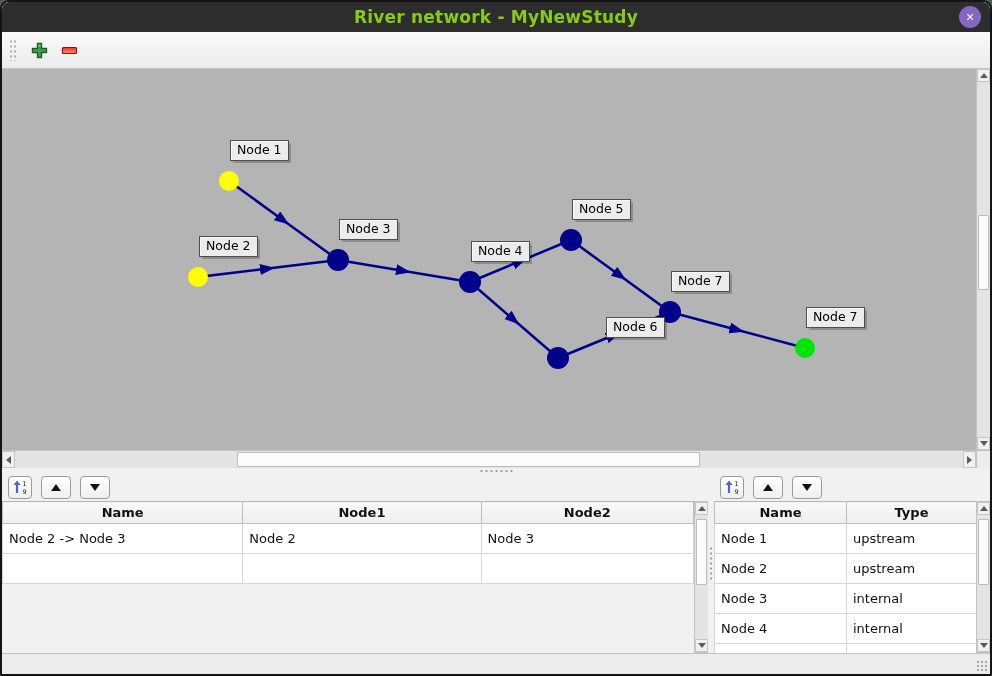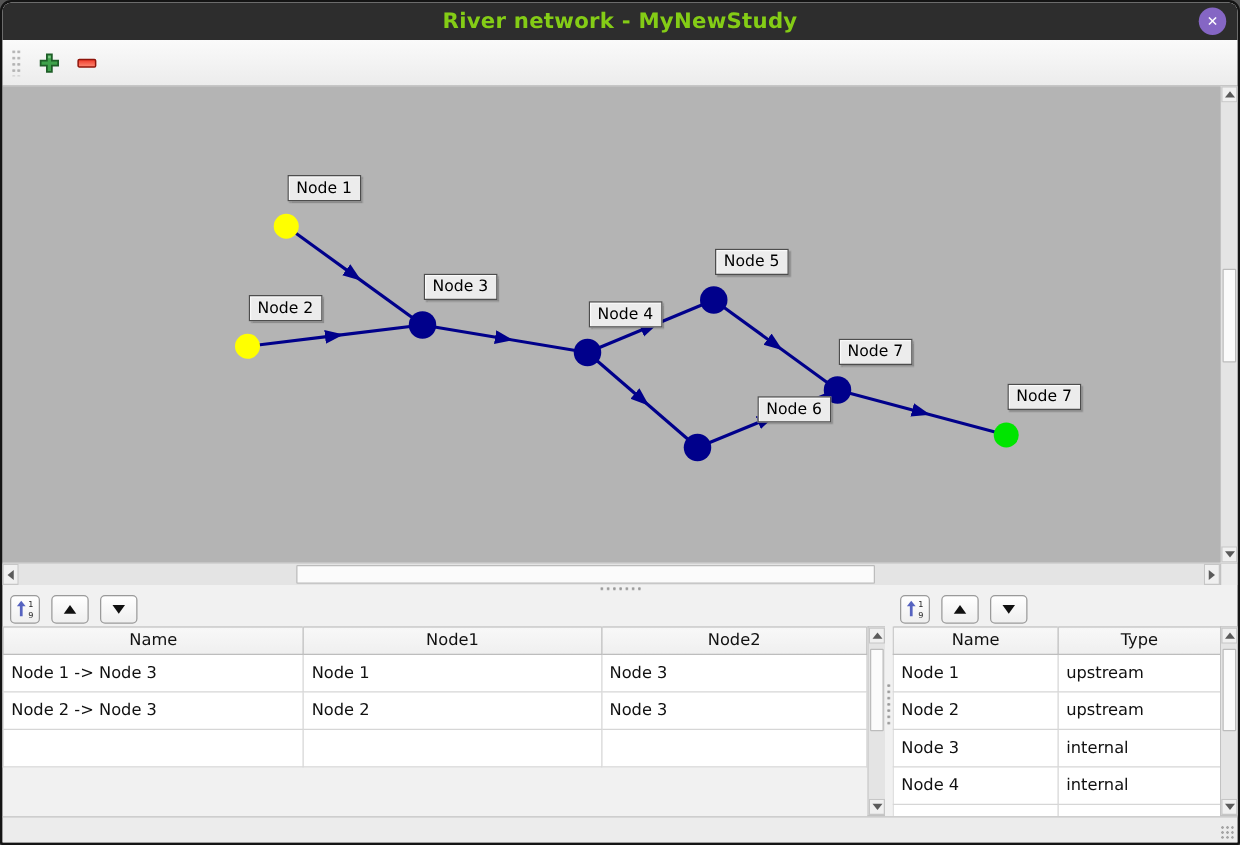--- a/index.html
+++ b/index.html
@@ -70,21 +70,21 @@
               border-radius:4px; display:flex; align-items:center; justify-content:center; cursor:pointer; }
   .mini-btn.sort { width:24px; }
   .mini-btn.move { width:30px; }
   .tri-btn.up   { width:0; height:0; border-left:5px solid transparent; border-right:5px solid transparent; border-bottom:7px solid #111; }
   .tri-btn.down { width:0; height:0; border-left:5px solid transparent; border-right:5px solid transparent; border-top:7px solid #111; }
 
   .table-row { flex:1; display:flex; }
   table.data { border-collapse:collapse; table-layout:fixed; background:#fff; font-size:13px; color:#111;
                border-top:1px solid #b5b5b5; align-self:flex-start; }
   table.data th { background:linear-gradient(#f8f8f8,#efefef); border:1px solid #bdbdbd; border-top:none;
-                  font-weight:normal; height:22px; text-align:center; padding:0 4px; }
+                  font-weight:bold; height:22px; text-align:center; padding:0 4px; }
   table.data td { border:1px solid #d6d6d6; height:30px; padding:0 6px; text-align:left;
                   white-space:nowrap; overflow:hidden; }
   .tbody-clip { overflow:hidden; }
 
   .tbl-vscroll { width:14px; background:#ececec; border:1px solid #c2c2c2; border-right:none;
                  display:flex; flex-direction:column; height:152px; }
 
   
   .statusbar { flex:0 0 21px; background:#ececec; border-top:1px solid #c3c3c3; position:relative; }
   .resize-grip { position:absolute; right:3px; bottom:3px; width:11px; height:11px;
@@ -211,25 +211,20 @@
           <table class="data" id="left-table" style="width:692px;">
               <thead>
                 <tr>
                   <th style="width: 232px;">Name</th>
                   <th style="width: 230px;">Node1</th>
                   <th style="width: 205px;">Node2</th>
                 </tr>
               </thead>
               <tbody>
                 <tr>
-                  <td>Node 1 -&gt; Node 3</td>
-                  <td>Node 1</td>
-                  <td>Node 3</td>
-                </tr>
-                <tr>
                   <td>Node 2 -&gt; Node 3</td>
                   <td>Node 2</td>
                   <td>Node 3</td>
                 </tr>
                 <tr>
                   <td></td>
                   <td></td>
                   <td></td>
                 </tr>
               </tbody>

